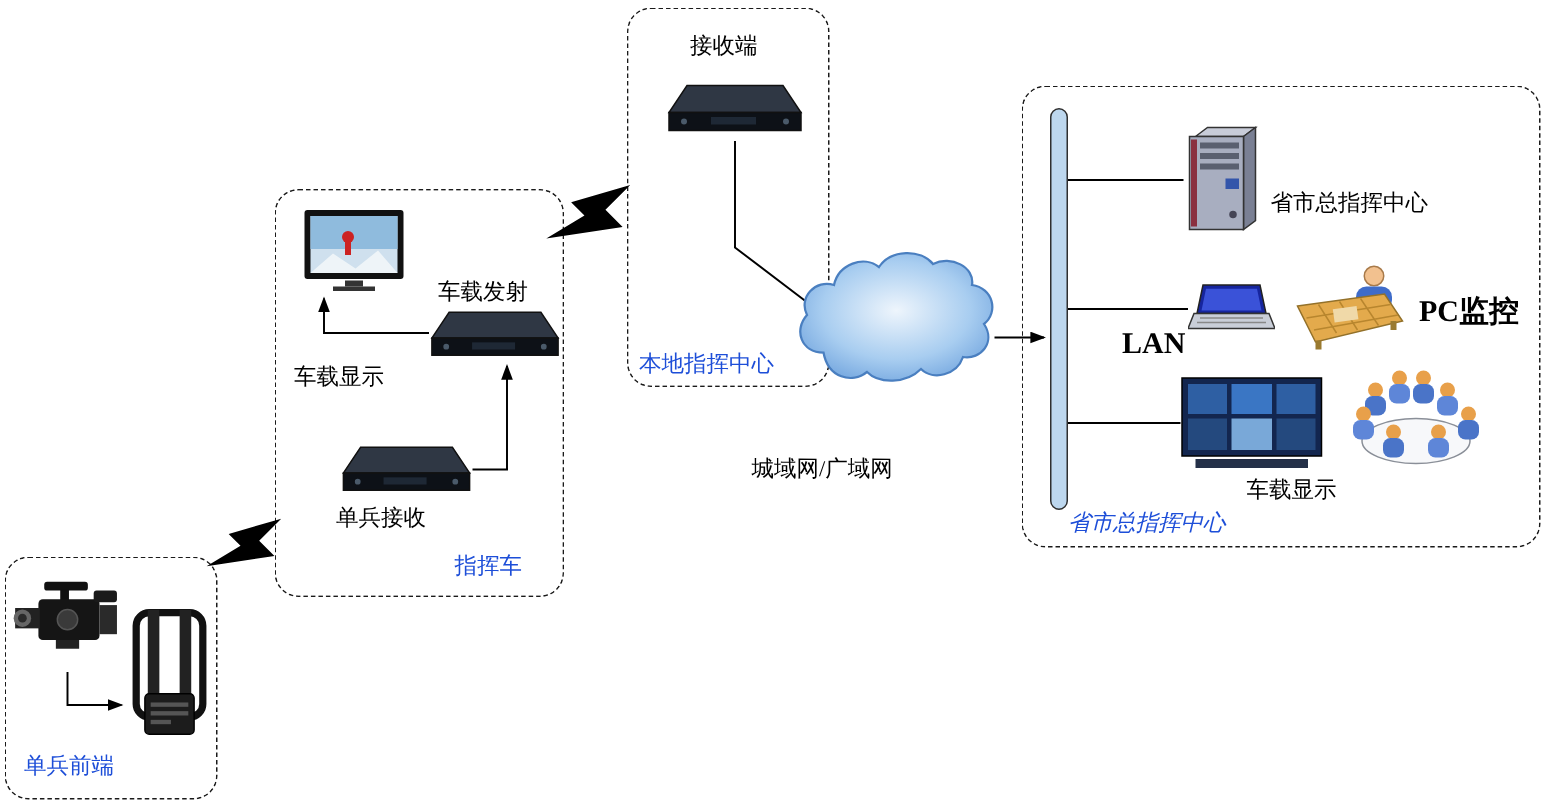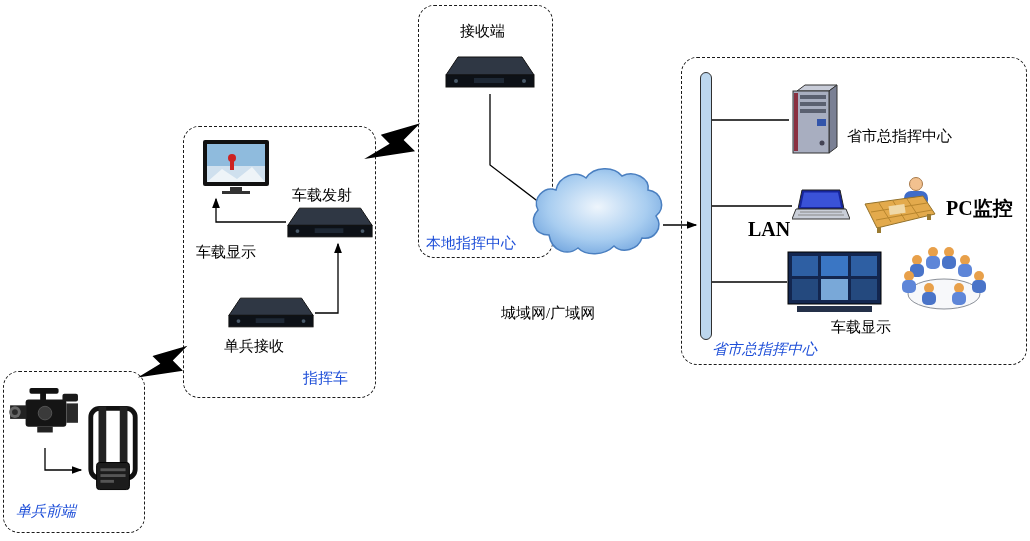--- a/index.html
+++ b/index.html
@@ -201,21 +201,21 @@
         <circle cx="78" cy="38" r="5" fill="#e8a04a"></circle>
           <rect x="71" y="42" width="14" height="13" rx="5" fill="#4a74c8"></rect>
         <circle cx="28" cy="50" r="5" fill="#e8a04a"></circle>
           <rect x="21" y="54" width="14" height="13" rx="5" fill="#4a74c8"></rect>
         <circle cx="58" cy="50" r="5" fill="#e8a04a"></circle>
           <rect x="51" y="54" width="14" height="13" rx="5" fill="#5e86d8"></rect>
       </g>
     </svg>
   </div>
 
-  <div class="lbl red" style="left:16px;  top:502px;font-style:italic;">单兵前端</div>
+  <div class="lbl red" style="left:16px;  top:502px;">单兵前端</div>
   <div class="lbl" style="left:196px; top:243px;">车载显示</div>
   <div class="lbl" style="left:266px; top:186px;margin-left:26px;">车载发射</div>
   <div class="lbl" style="left:224px; top:337px;">单兵接收</div>
   <div class="lbl red" style="left:303px; top:369px;text-align:center;">指挥车</div>
   <div class="lbl" style="left:460px; top:22px;">接收端</div>
   <div class="lbl red" style="left:426px; top:234px;">本地指挥中心</div>
   <div class="lbl" style="left:501px; top:272px;margin-top:32px;">城域网/广域网</div>
   <div class="lbl bold" style="left:748px; top:220px;">LAN</div>
   <div class="lbl" style="left:847px; top:127px;">省市总指挥中心</div>
   <div class="lbl bold" style="left:946px; top:199px;">PC监控</div>

